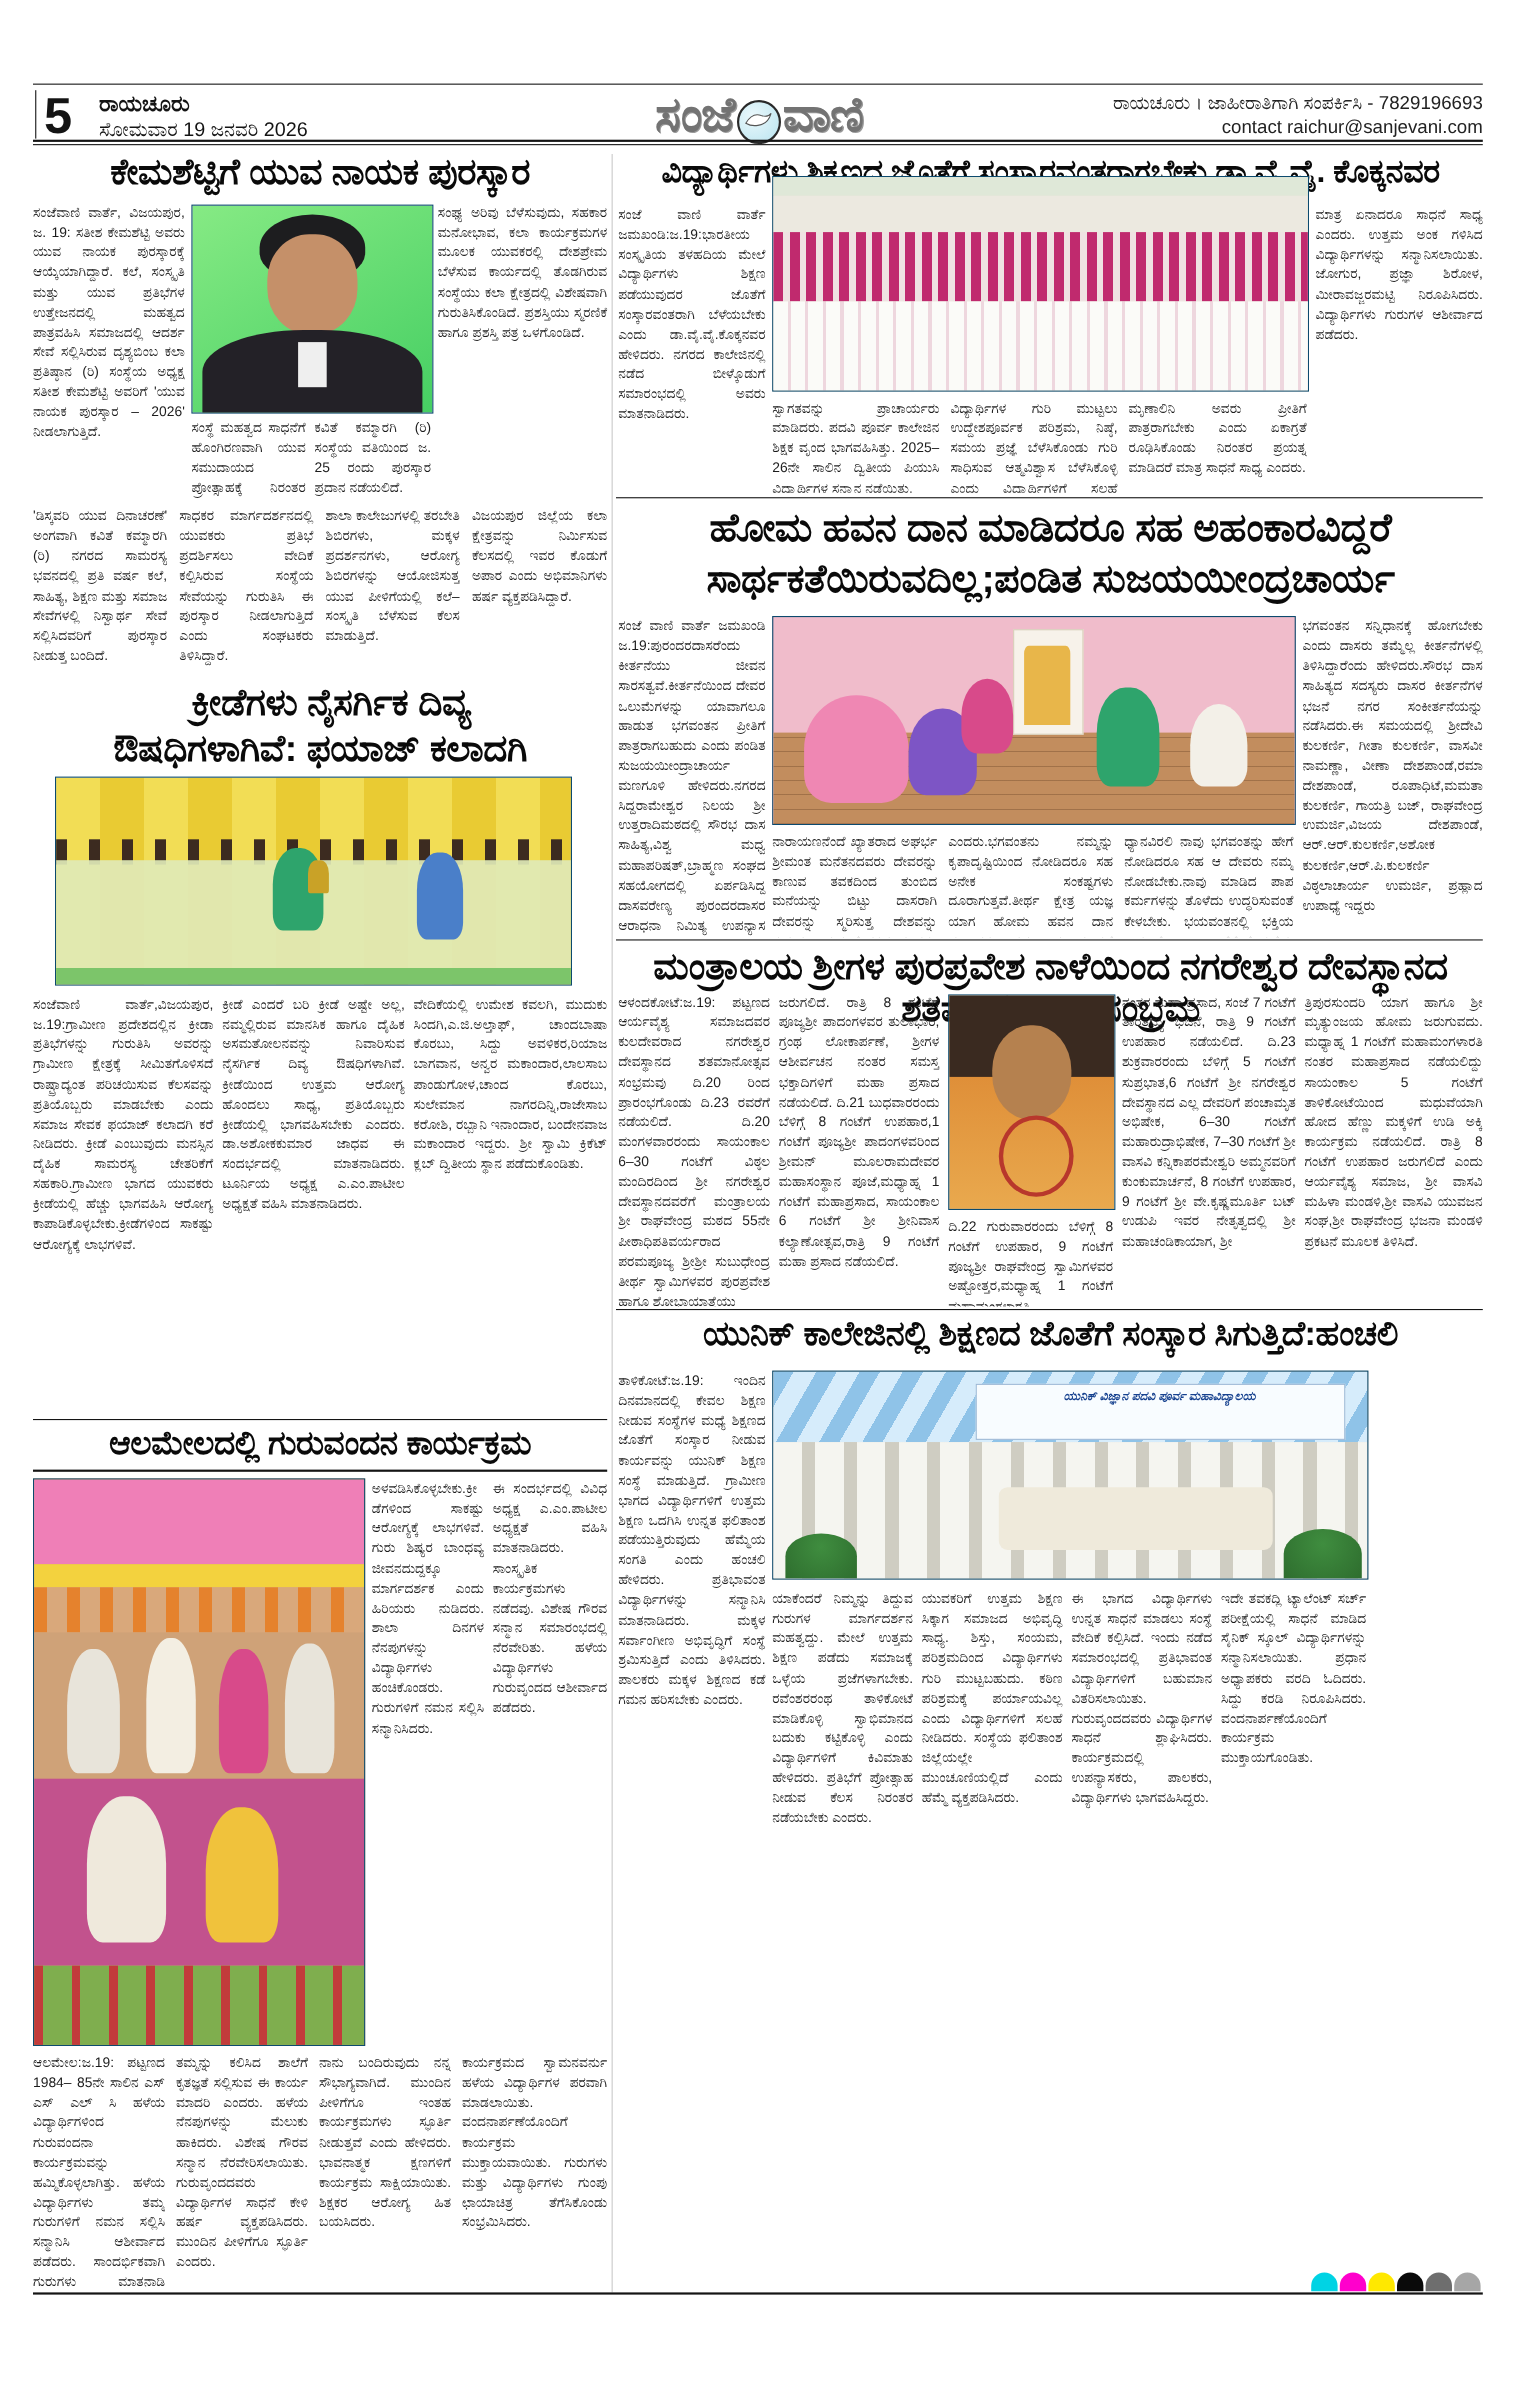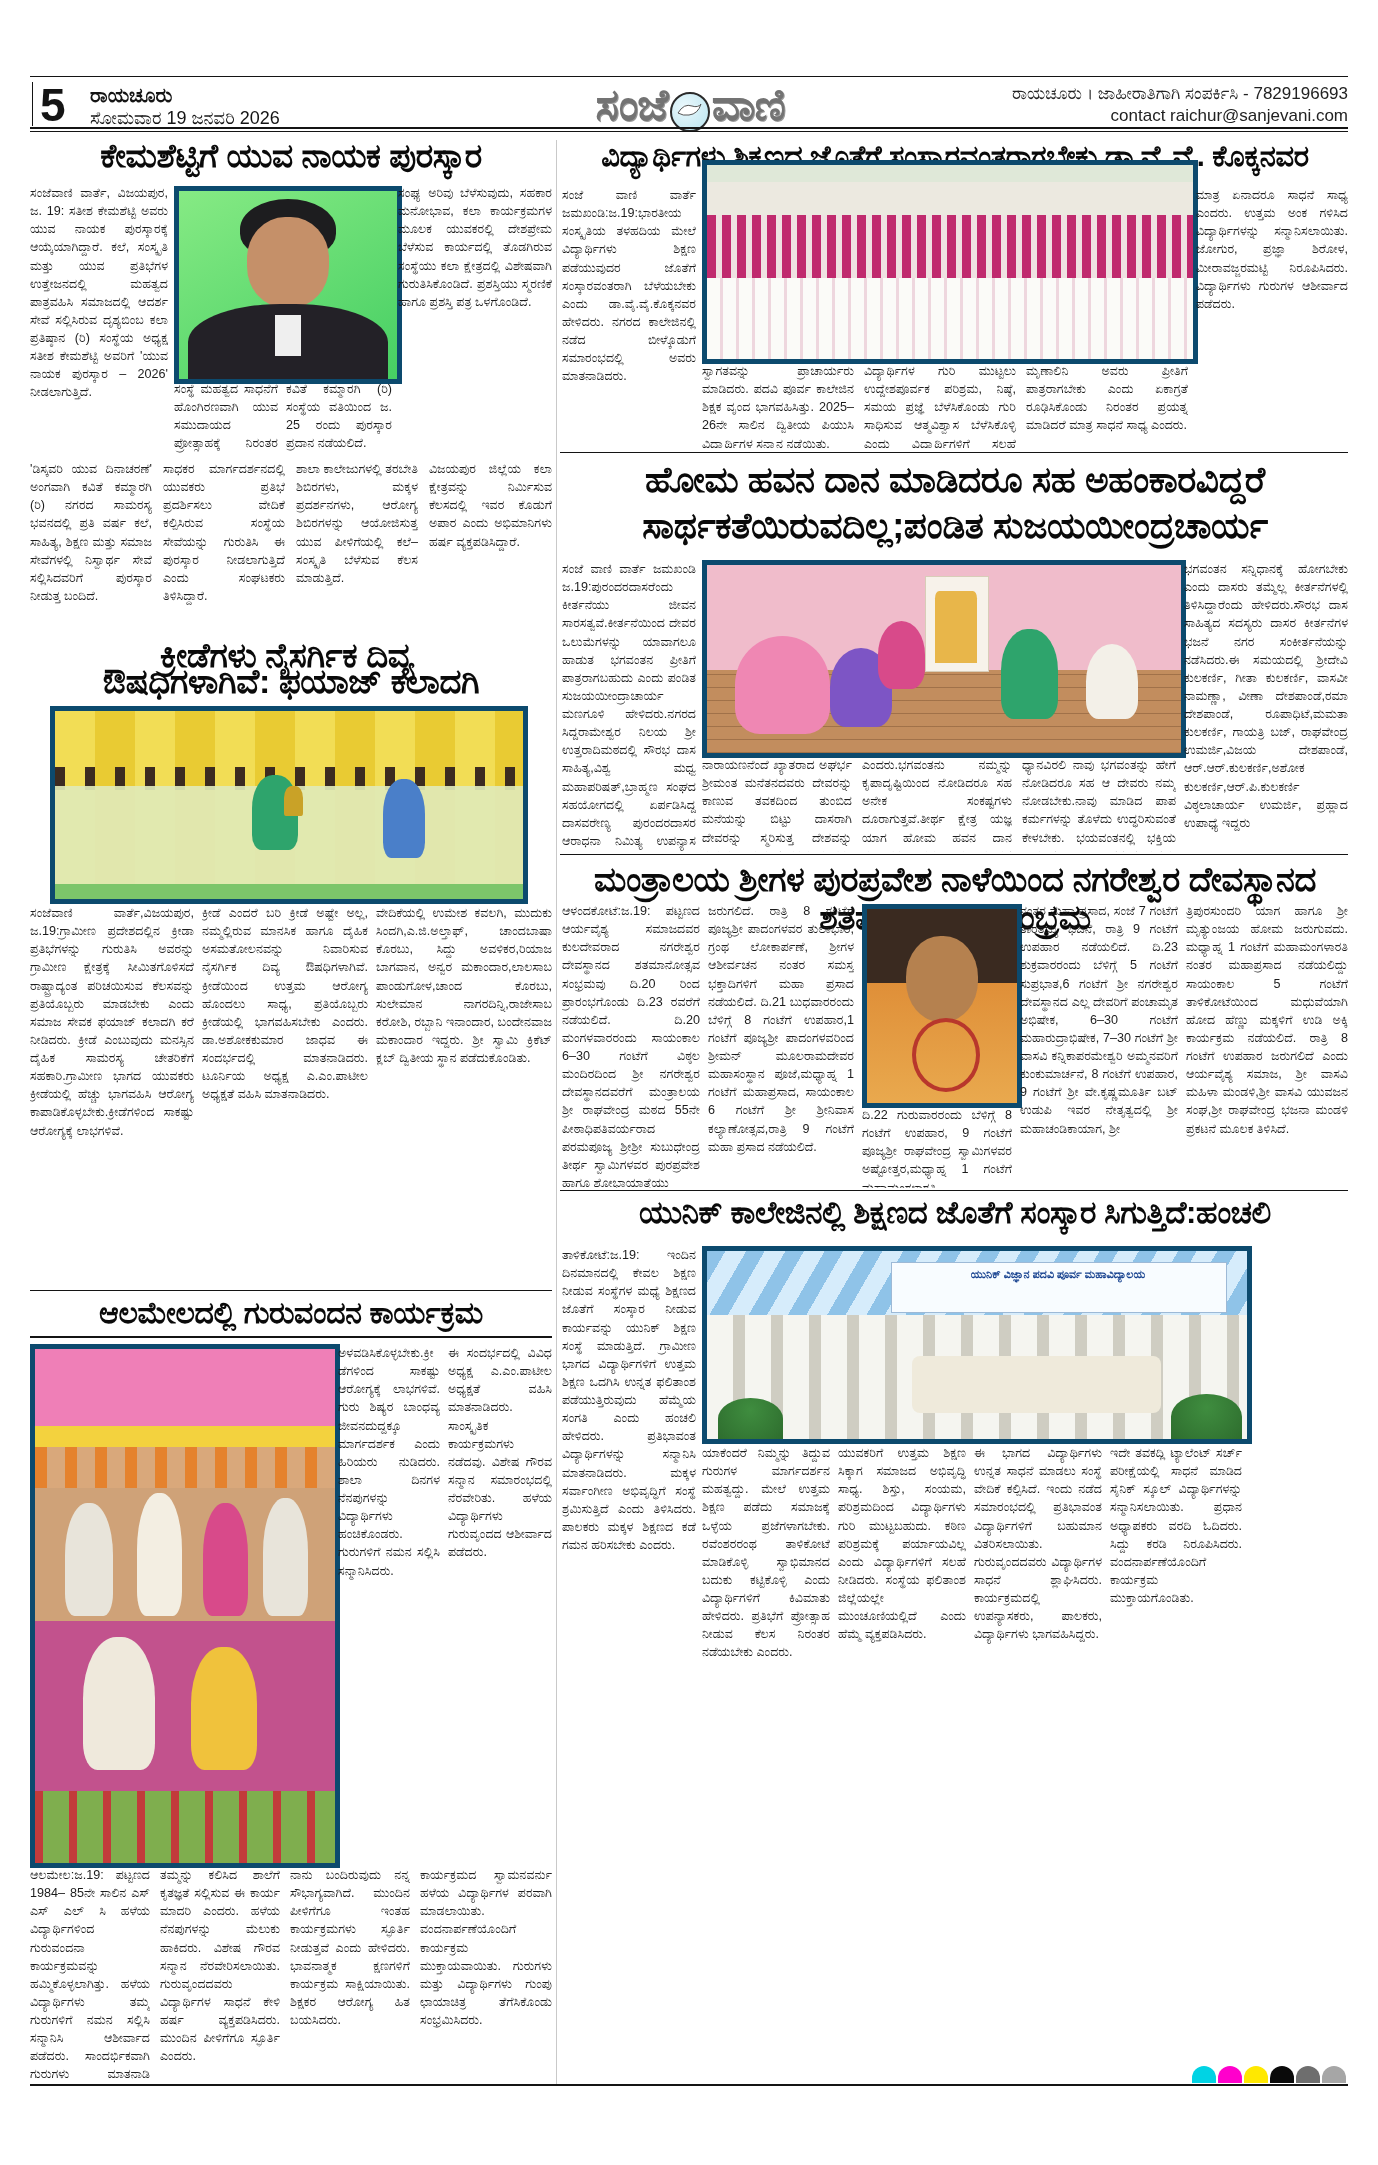--- a/index.html
+++ b/index.html
@@ -2,21 +2,21 @@
 <html><head>
 <meta charset="utf-8">
 <style>
   html,body{margin:0;padding:0;background:#ffffff;}
   body{width:1378px;height:2165px;position:relative;font-family:"Liberation Sans",sans-serif;color:#141414;overflow:hidden;}
   .abs{position:absolute;}
   .rule{position:absolute;background:#141414;}
   .vrule{position:absolute;background:#c9c9c9;}
   .col{position:absolute;font-size:12.6px;line-height:1.44;text-align:justify;overflow:hidden;word-break:break-word;color:#1c1c1c;}
   .hl{position:absolute;font-weight:800;text-align:center;color:#0a0a0a;letter-spacing:-0.4px;line-height:1.12;}
-  .photo{position:absolute;border:5px solid #0c4a6e;overflow:hidden;background:#ddd;}
+  .photo{position:absolute;border:1px solid #0c4a6e;overflow:hidden;background:#ddd;font-style:italic;}
   .ph{position:absolute;}
   .masthead{font-weight:800;font-size:44px;letter-spacing:-1px;color:#737373;text-shadow:1px 1px 0 #9a9a9a;white-space:nowrap;}
   .emblem{display:inline-block;width:36px;height:36px;border-radius:50%;background:radial-gradient(circle at 35% 35%,#eaf8fc,#b9e4ef);border:2px solid #2a2a2a;vertical-align:middle;margin:0 2px;position:relative;top:-4px;}
   .emblem svg{position:absolute;left:4px;top:7px;}
   .pgnum{font-weight:700;font-size:46px;line-height:1;}
   .hcity{font-weight:700;font-size:20px;}
   .hdate{font-size:18px;}
   .contact{font-size:17px;text-align:right;color:#222;}
   .cmyk{position:absolute;width:24px;height:17px;border-radius:12px 12px 0 0;}
   .bannertxt{position:absolute;font-size:11px;font-weight:700;color:#16418f;text-align:center;line-height:1.2;overflow:hidden;}
@@ -107,21 +107,21 @@
     <div class="ph" style="left:0;top:0;width:100%;height:38%;background:#3a2a20;"></div>
     <div class="ph" style="left:26%;top:14%;width:48%;height:44%;background:#b5814f;border-radius:48%;"></div>
     <div class="ph" style="left:30%;top:56%;width:40%;height:34%;border:4px solid #b8372c;border-radius:50%;background:transparent;"></div>
   </div>
   <div class="col" style="left:862px;top:1106px;width:150px;height:82px;">ದಿ.22 ಗುರುವಾರರಂದು ಬೆಳಿಗ್ಗೆ 8 ಗಂಟೆಗೆ ಉಪಹಾರ, 9 ಗಂಟೆಗೆ ಪೂಜ್ಯಶ್ರೀ ರಾಘವೇಂದ್ರ ಸ್ವಾಮಿಗಳವರ ಅಷ್ಟೋತ್ತರ,ಮಧ್ಯಾಹ್ನ 1 ಗಂಟೆಗೆ ಮಹಾಮಂಗಳಾರತಿ</div>
   <div class="col" style="left:1020px;top:902px;width:158px;height:286px;">ನಂತರ ಮಹಾ ಪ್ರಸಾದ, ಸಂಜೆ 7 ಗಂಟೆಗೆ ತಾರತಮ್ಯ ಭಜನೆ, ರಾತ್ರಿ 9 ಗಂಟೆಗೆ ಉಪಹಾರ ನಡೆಯಲಿದೆ. ದಿ.23 ಶುಕ್ರವಾರರಂದು ಬೆಳಿಗ್ಗೆ 5 ಗಂಟೆಗೆ ಸುಪ್ರಭಾತ,6 ಗಂಟೆಗೆ ಶ್ರೀ ನಗರೇಶ್ವರ ದೇವಸ್ಥಾನದ ಎಲ್ಲ ದೇವರಿಗೆ ಪಂಚಾಮೃತ ಅಭಿಷೇಕ, 6–30 ಗಂಟೆಗೆ ಮಹಾರುದ್ರಾಭಿಷೇಕ, 7–30 ಗಂಟೆಗೆ ಶ್ರೀ ವಾಸವಿ ಕನ್ನಿಕಾಪರಮೇಶ್ವರಿ ಅಮ್ಮನವರಿಗೆ ಕುಂಕುಮಾರ್ಚನೆ, 8 ಗಂಟೆಗೆ ಉಪಹಾರ, 9 ಗಂಟೆಗೆ ಶ್ರೀ ವೇ.ಕೃಷ್ಣಮೂರ್ತಿ ಬಟ್ ಉಡುಪಿ ಇವರ ನೇತೃತ್ವದಲ್ಲಿ ಶ್ರೀ ಮಹಾಚಂಡಿಕಾಯಾಗ, ಶ್ರೀ</div>
   <div class="col" style="left:1186px;top:902px;width:162px;height:286px;">ತ್ರಿಪುರಸುಂದರಿ ಯಾಗ ಹಾಗೂ ಶ್ರೀ ಮೃತ್ಯುಂಜಯ ಹೋಮ ಜರುಗುವದು. ಮಧ್ಯಾಹ್ನ 1 ಗಂಟೆಗೆ ಮಹಾಮಂಗಳಾರತಿ ನಂತರ ಮಹಾಪ್ರಸಾದ ನಡೆಯಲಿದ್ದು ಸಾಯಂಕಾಲ 5 ಗಂಟೆಗೆ ತಾಳಿಕೋಟೆಯಿಂದ ಮಧುವೆಯಾಗಿ ಹೋದ ಹೆಣ್ಣು ಮಕ್ಕಳಿಗೆ ಉಡಿ ಅಕ್ಕಿ ಕಾರ್ಯಕ್ರಮ ನಡೆಯಲಿದೆ. ರಾತ್ರಿ 8 ಗಂಟೆಗೆ ಉಪಹಾರ ಜರುಗಲಿದೆ ಎಂದು ಆರ್ಯವೈಶ್ಯ ಸಮಾಜ, ಶ್ರೀ ವಾಸವಿ ಮಹಿಳಾ ಮಂಡಳಿ,ಶ್ರೀ ವಾಸವಿ ಯುವಜನ ಸಂಘ,ಶ್ರೀ ರಾಘವೇಂದ್ರ ಭಜನಾ ಮಂಡಳಿ ಪ್ರಕಟನೆ ಮೂಲಕ ತಿಳಿಸಿದೆ.</div>
 </div>
 
 <div>
-  <div class="hl" style="left:26px;top:620px;width:522px;font-size:34px;margin-top:16px;">ಕ್ರೀಡೆಗಳು ನೈಸರ್ಗಿಕ ದಿವ್ಯ</div>
+  <div class="hl" style="left:40px;top:620px;width:522px;font-size:34px;">ಕ್ರೀಡೆಗಳು ನೈಸರ್ಗಿಕ ದಿವ್ಯ</div>
   <div class="hl" style="left:30px;top:662px;width:522px;font-size:34px;">ಔಷಧಿಗಳಾಗಿವೆ: ಫಯಾಜ್ ಕಲಾದಗಿ</div>
   <div class="photo" style="left:50px;top:706px;width:468px;height:188px;background:repeating-linear-gradient(90deg,#f2dd55 0 40px,#e9cb33 40px 80px);">
     <div class="ph" style="left:0;top:30%;width:100%;height:12%;background:repeating-linear-gradient(90deg,#3c2b20 0 10px,transparent 10px 30px);"></div>
     <div class="ph" style="left:0;top:40%;width:100%;height:52%;background:rgba(223,233,183,0.92);"></div>
     <div class="ph" style="left:42%;top:34%;width:10%;height:40%;background:#2ea46c;border-radius:44% 44% 20% 20%;"></div>
     <div class="ph" style="left:70%;top:36%;width:9%;height:42%;background:#4a7fc9;border-radius:44% 44% 20% 20%;"></div>
     <div class="ph" style="left:49%;top:40%;width:4%;height:16%;background:#c9a227;border-radius:40% 40% 10% 10%;"></div>
     <div class="ph" style="left:0;top:92%;width:100%;height:8%;background:#7cc56a;"></div>
   </div>
   <div class="col" style="left:30px;top:904px;width:164px;height:380px;">ಸಂಜೆವಾಣಿ ವಾರ್ತೆ,ವಿಜಯಪುರ, ಜ.19:ಗ್ರಾಮೀಣ ಪ್ರದೇಶದಲ್ಲಿನ ಕ್ರೀಡಾ ಪ್ರತಿಭೆಗಳನ್ನು ಗುರುತಿಸಿ ಅವರನ್ನು ಗ್ರಾಮೀಣ ಕ್ಷೇತ್ರಕ್ಕೆ ಸೀಮಿತಗೊಳಿಸದೆ ರಾಷ್ಟ್ರಾದ್ಯಂತ ಪರಿಚಯಿಸುವ ಕೆಲಸವನ್ನು ಪ್ರತಿಯೊಬ್ಬರು ಮಾಡಬೇಕು ಎಂದು ಸಮಾಜ ಸೇವಕ ಫಯಾಜ್ ಕಲಾದಗಿ ಕರೆ ನೀಡಿದರು. ಕ್ರೀಡೆ ಎಂಬುವುದು ಮನಸ್ಸಿನ ದೈಹಿಕ ಸಾಮರಸ್ಯ ಚೇತರಿಕೆಗೆ ಸಹಕಾರಿ.ಗ್ರಾಮೀಣ ಭಾಗದ ಯುವಕರು ಕ್ರೀಡೆಯಲ್ಲಿ ಹೆಚ್ಚು ಭಾಗವಹಿಸಿ ಆರೋಗ್ಯ ಕಾಪಾಡಿಕೊಳ್ಳಬೇಕು.ಕ್ರೀಡೆಗಳಿಂದ ಸಾಕಷ್ಟು ಆರೋಗ್ಯಕ್ಕೆ ಲಾಭಗಳಿವೆ.</div>

